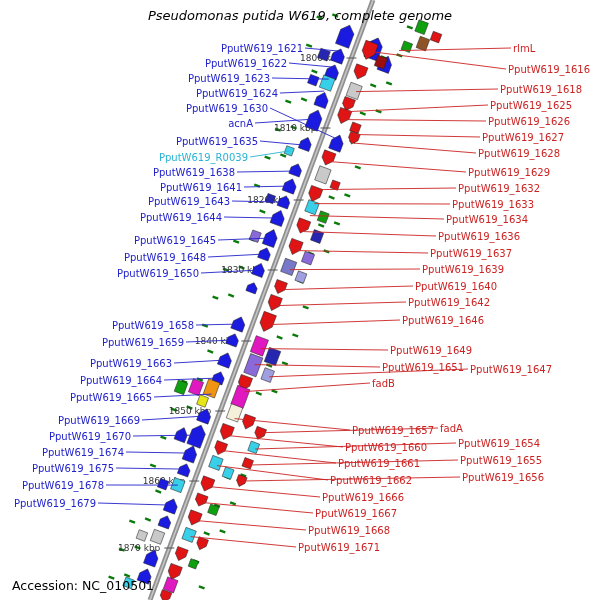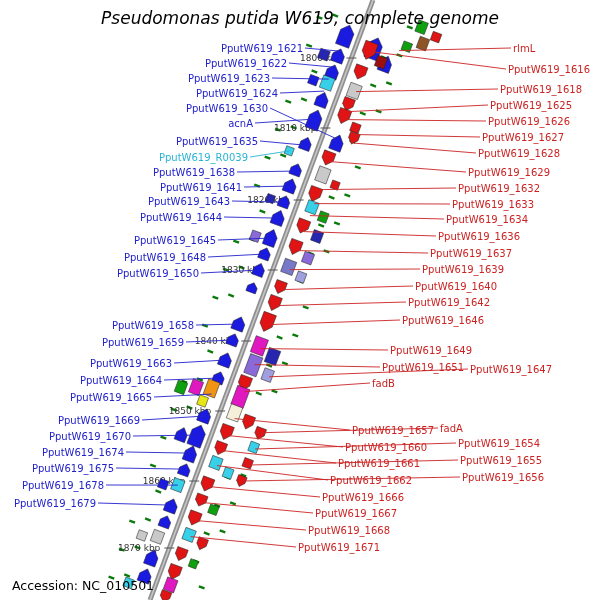--- a/index.html
+++ b/index.html
@@ -1,19 +1,19 @@
 <!DOCTYPE html>
 <html><head>
 <meta charset="utf-8">
 <style>
   html,body{margin:0;padding:0;background:#fff;}
   .page{position:relative;width:600px;height:600px;background:#ffffff;
         font-family:"DejaVu Sans","Liberation Sans",sans-serif;overflow:hidden;}
   .title{position:absolute;top:8px;left:0;right:0;text-align:center;
-         font-style:italic;font-size:17px;color:#000;}
+         font-style:italic;font-size:13px;color:#000;}
   #map{position:absolute;top:0;left:0;}
   .footer{position:absolute;bottom:7px;left:12px;right:10px;display:flex;
           justify-content:space-between;font-size:12.5px;color:#000;}
   text.lab{font-size:10px;}
   text.scale{font-size:9px;fill:#333;}
 </style>
 </head>
 <body>
 
 <div class="page">

